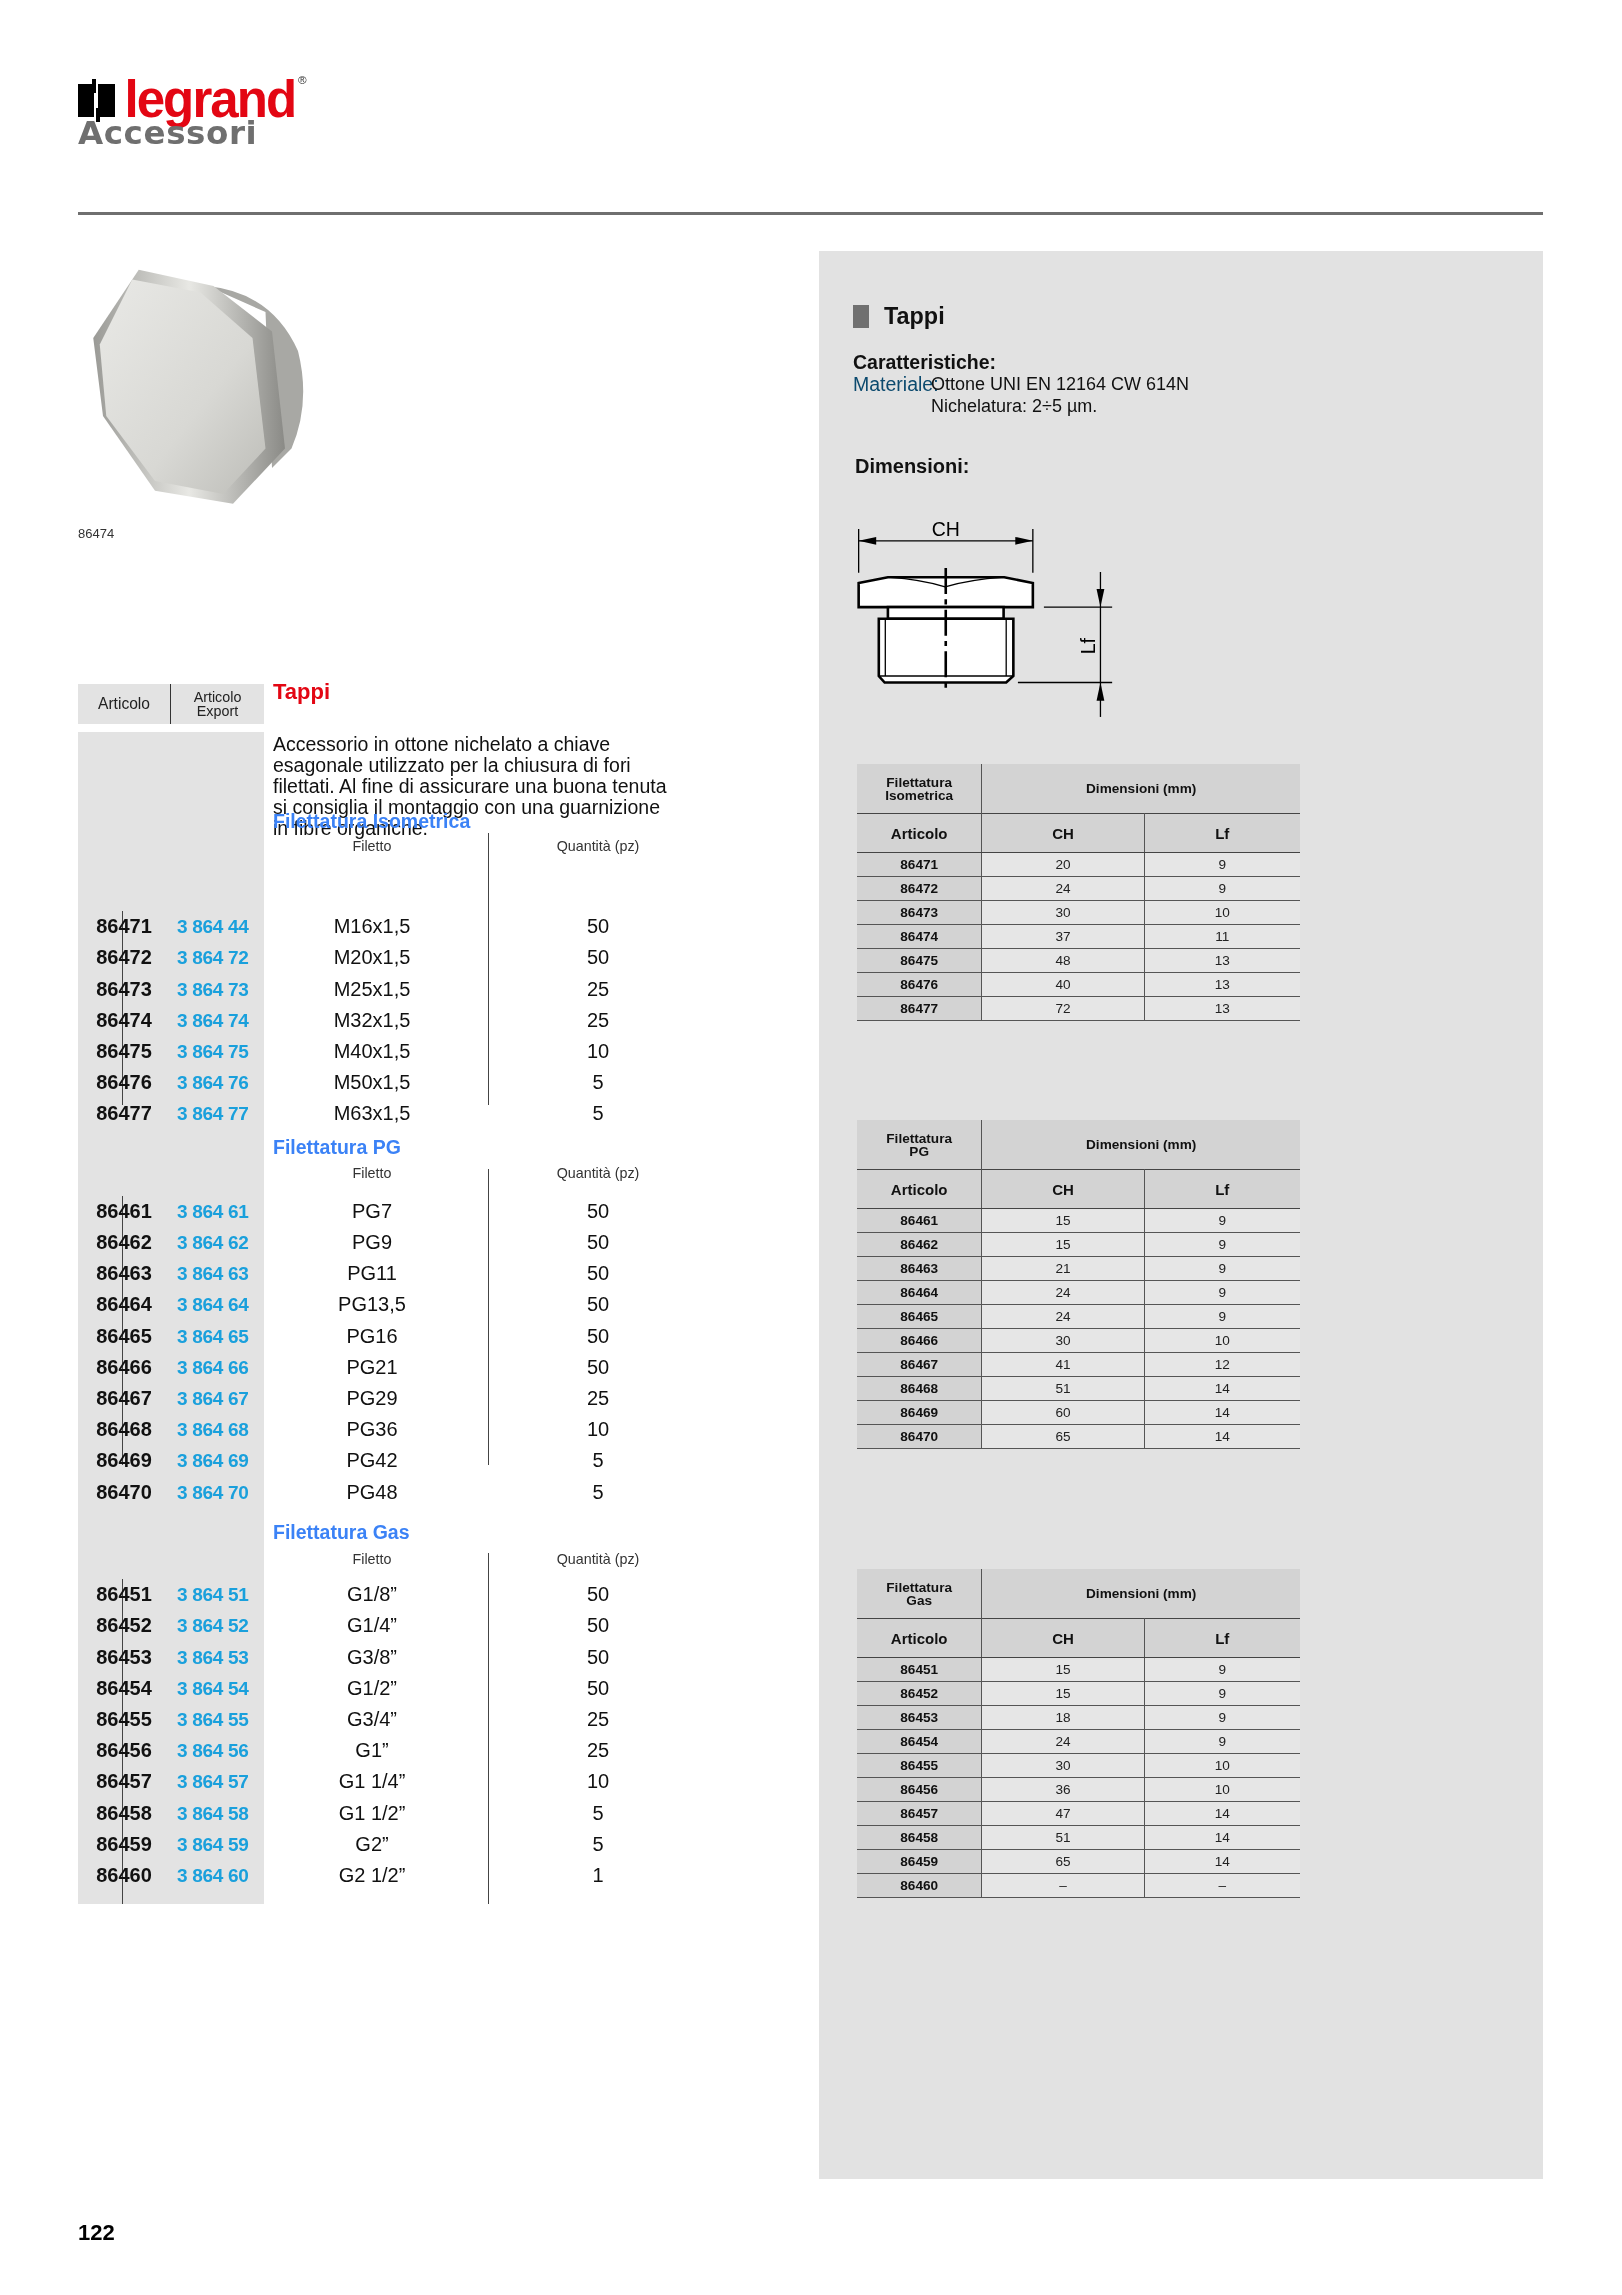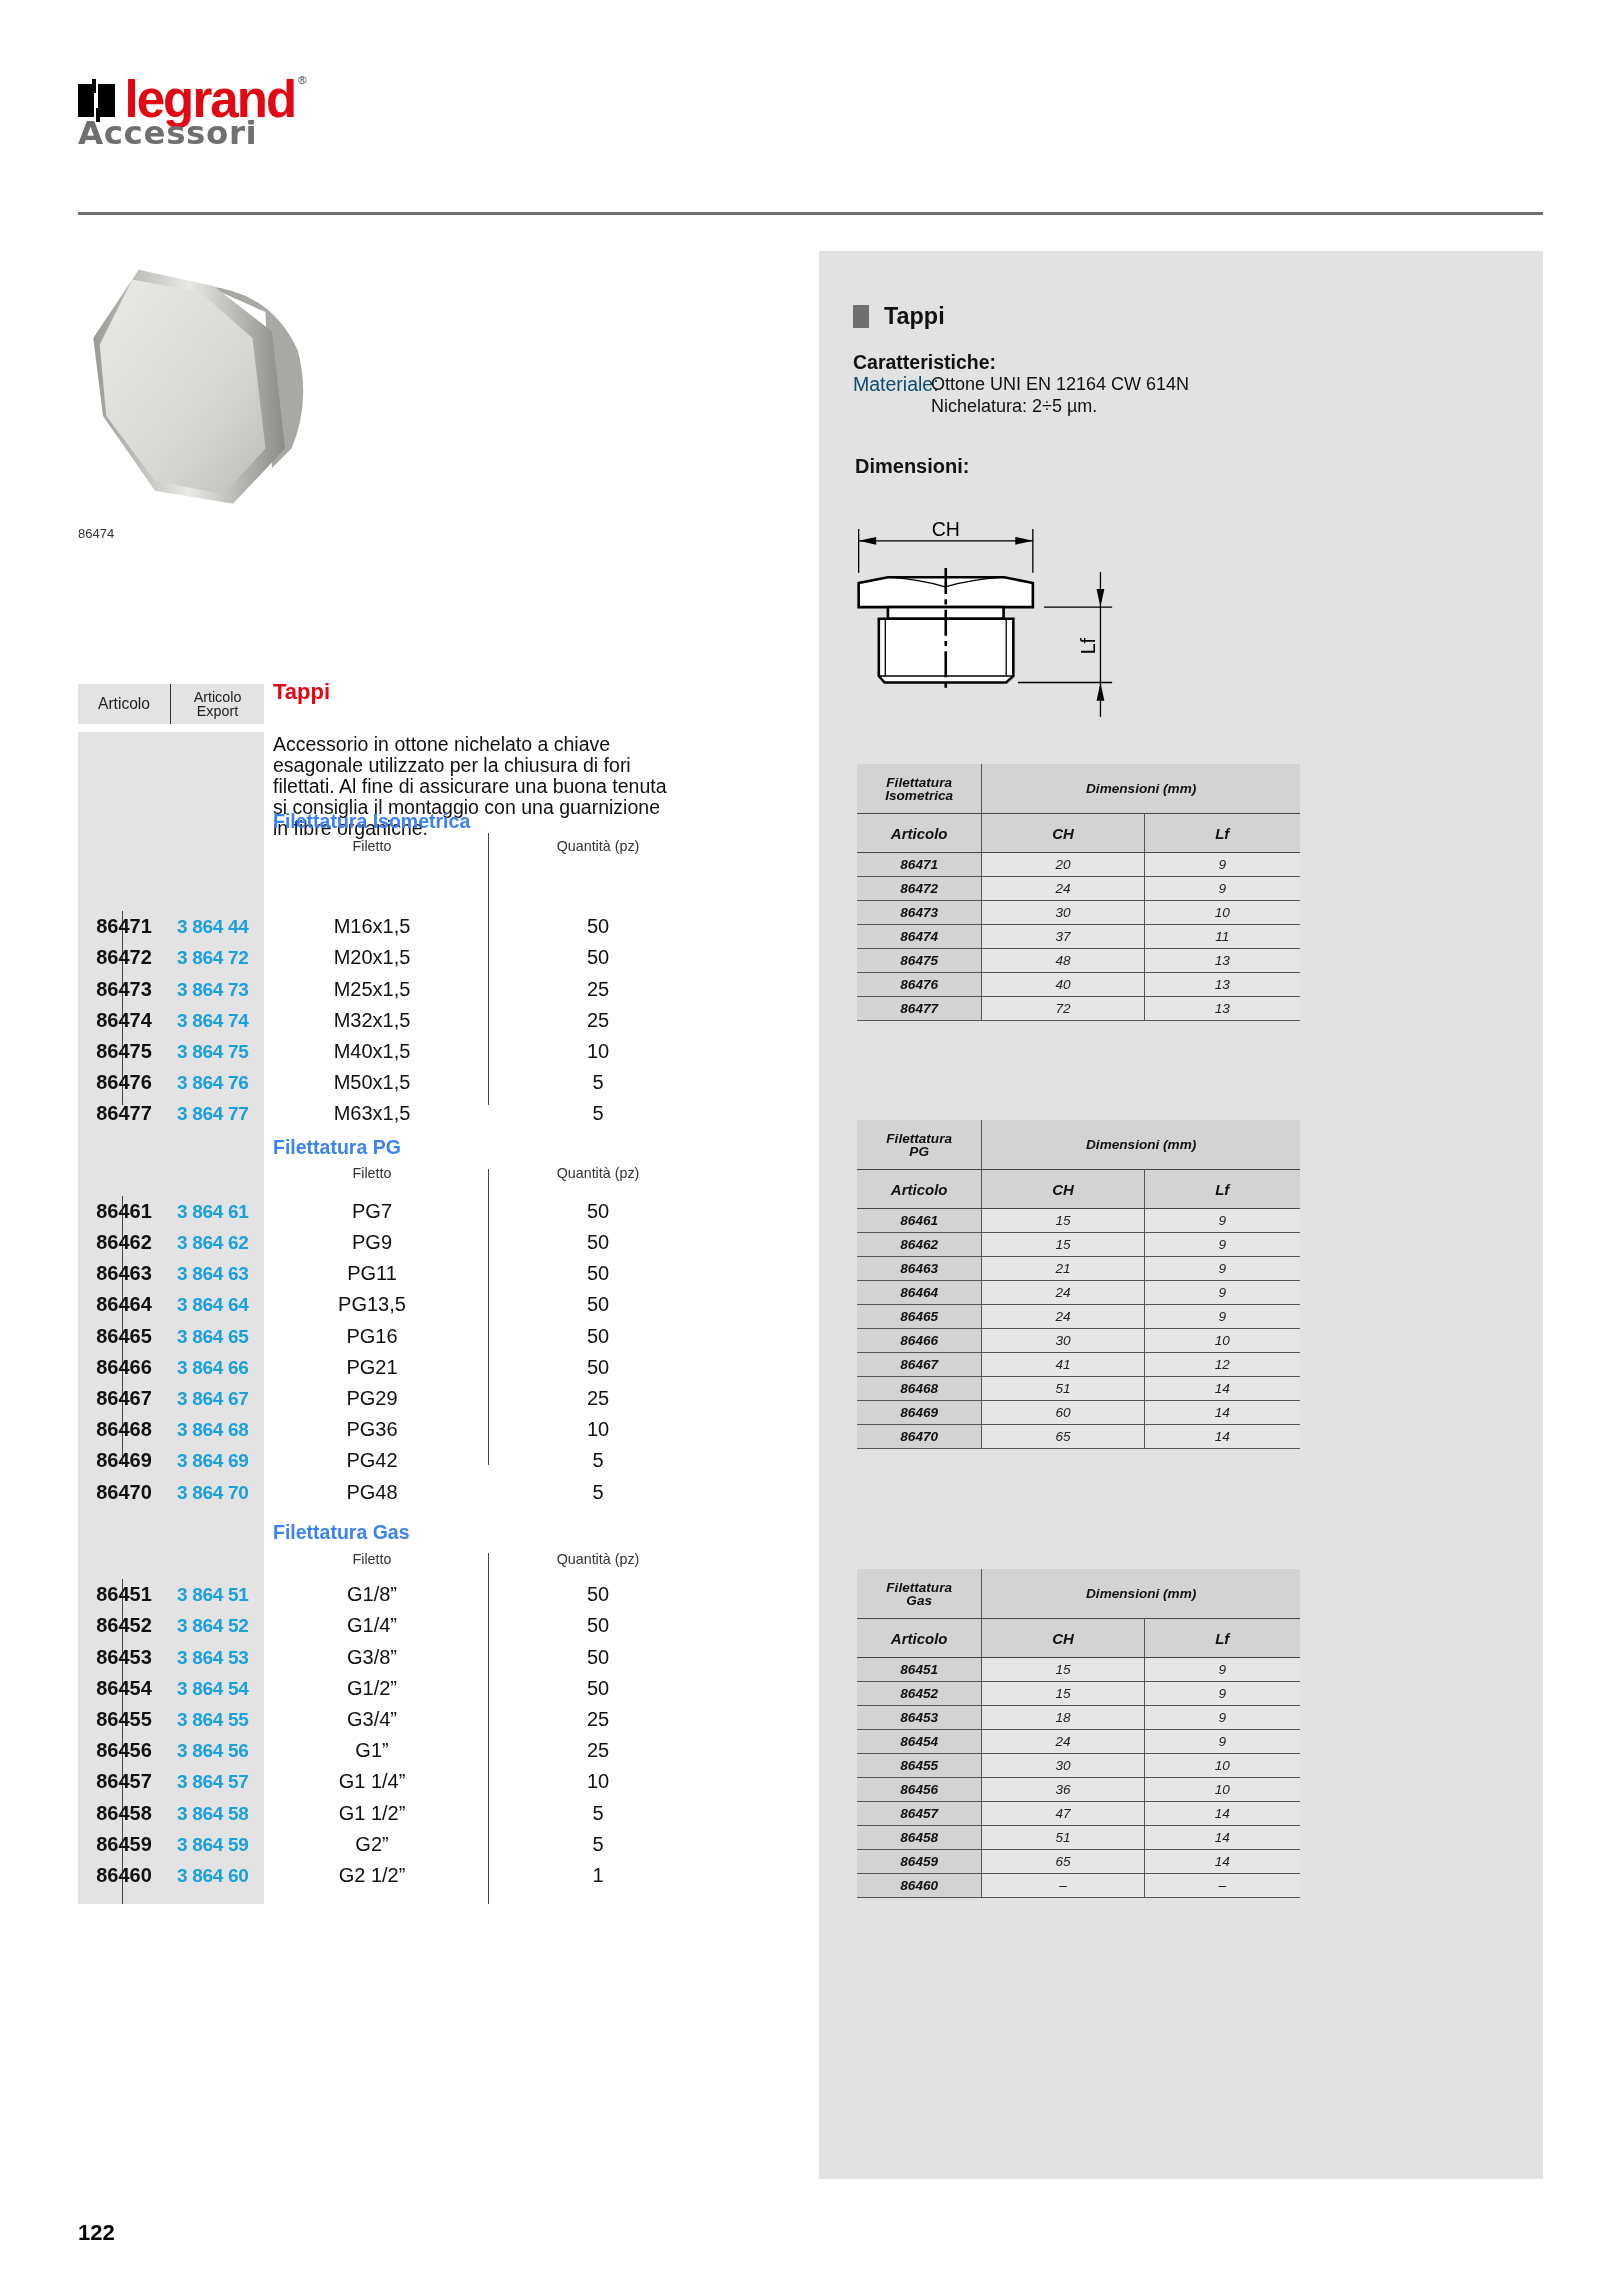--- a/index.html
+++ b/index.html
@@ -48,21 +48,21 @@
   
   .panel { left:819px; top:251px; width:724px; height:1928px; background:#e2e2e2; }
   .panel-mark { left:853px; top:305px; width:15.6px; height:23px; background:#707070; }
   .panel-title { left:884px; top:303px; font-weight:bold; font-size:23.4px; color:#111; }
   .caratt { left:853px; top:351px; font-weight:bold; font-size:19.5px; color:#111; }
   .mat-label { left:853px; top:373px; font-size:19.5px; color:#0c4a6e; }
   .mat-val { left:931px; top:373px; font-size:18px; line-height:22px; color:#111; }
   .dim-label { left:855px; top:447px; font-weight:bold; font-size:20px; color:#111;margin-top:8px; }
   .drawing { left:845px; top:507px; width:299px; height:221px; }
 
-  table.dim { position:absolute; border-collapse:collapse; width:443px; font-size:13.6px;font-style:italic; }
+  table.dim { position:absolute; border-collapse:collapse; width:443px; font-size:13.6px; }
   table.dim td, table.dim th { text-align:center; padding:0; }
   table.dim .th1 { background:#d3d3d3; font-weight:bold; font-size:13.6px; line-height:13px; height:49px; }
   table.dim .th2 { background:#d3d3d3; font-weight:bold; font-size:15px; height:38px; border-top:1.3px solid #444; border-bottom:1.3px solid #444; }
   table.dim td { height:23px; border-bottom:1.3px solid #555; background:#e6e6e6; color:#222; }
   table.dim td.a { background:#d3d3d3; font-weight:bold; color:#111; }
   table.dim .c1 { width:88px; border-right:1.3px solid #555; }
   table.dim .c2 { width:114px; border-right:1.3px solid #555; }
   table.dim .c3 { width:110px; }
 
   .page-num { left:78px; top:2220px; font-weight:bold; font-size:22px; color:#000; }

